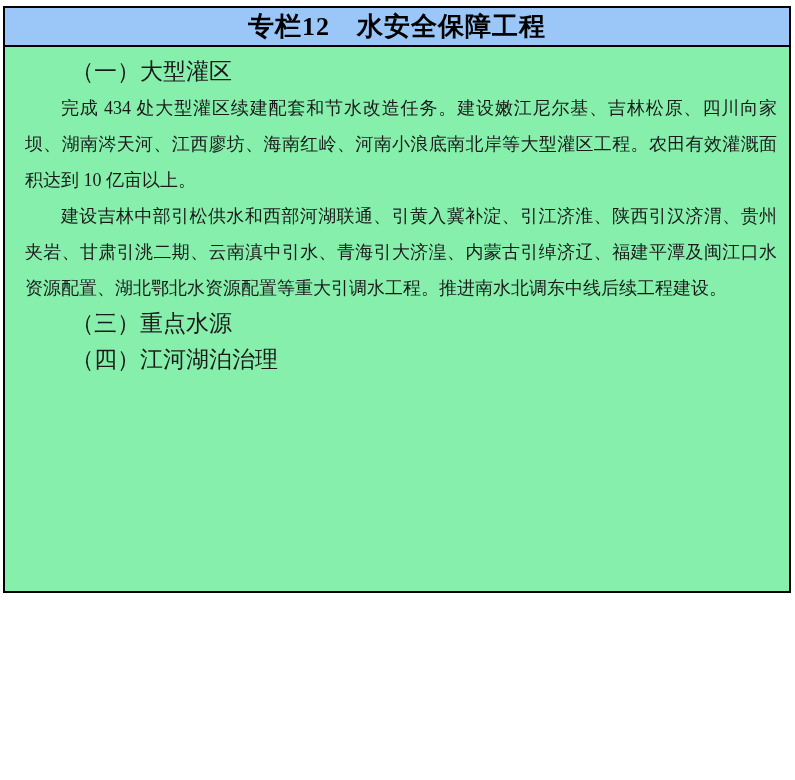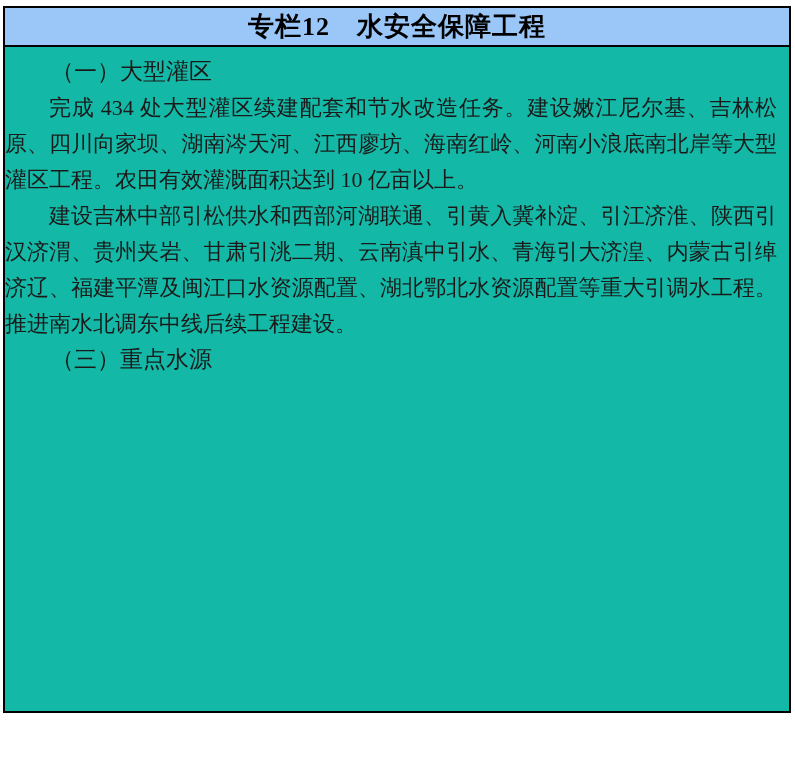--- a/index.html
+++ b/index.html
@@ -15,21 +15,21 @@
     font-family: "Liberation Serif", "DejaVu Serif", serif;
     color: #1a1a1a;
     overflow: hidden;
     box-sizing: border-box;
   }
   .panel {
     position: absolute;
     left: 3px;
     top: 6px;
     width: 788px;
-    height: 707px;
+    height: 587px;
     border: 2px solid #000000;
     box-sizing: border-box;
     display: flex;
     flex-direction: column;
   }
   .panel-header {
     background: #9ac6f8;
     border-bottom: 2px solid #000000;
     height: 37px;
     flex: 0 0 37px;
@@ -39,56 +39,57 @@
   }
   .panel-title {
     font-size: 26px;
     font-weight: bold;
     letter-spacing: 1px;
     color: #000000;
     line-height: 1;
     white-space: nowrap;
   }
   .panel-body {
-    background: #14b8a6;
+    background: #86efac;
     flex: 1 1 auto;
-    padding: 7px 12px 6px 0;
+    padding: 7px 12px 6px 20px;
     font-size: 23px;
     line-height: 36px;
     overflow: hidden;
   }
   .section-heading {
     margin: 0;
     text-indent: 2em;
     font-weight: normal;
     font-size: 23px;
     line-height: 36px;
   }
   .section-paragraph {
     margin: 0;
     text-indent: 2em;
     text-align: justify;
     text-justify: inter-character;
-    font-size: 22px;
+    font-size: 18px;
     line-height: 36px;
   }
 </style>
 </head>
 <body>
 
 <div class="page">
   <div class="panel">
     <div class="panel-header">
       <div class="panel-title">专栏12　水安全保障工程</div>
     </div>
     <div class="panel-body">
 
       <h3 class="section-heading">（一）大型灌区</h3>
       <p class="section-paragraph">完成 434 处大型灌区续建配套和节水改造任务。建设嫩江尼尔基、吉林松原、四川向家坝、湖南涔天河、江西廖坊、海南红岭、河南小浪底南北岸等大型灌区工程。农田有效灌溉面积达到 10 亿亩以上。</p>
 
       <p class="section-paragraph">建设吉林中部引松供水和西部河湖联通、引黄入冀补淀、引江济淮、陕西引汉济渭、贵州夹岩、甘肃引洮二期、云南滇中引水、青海引大济湟、内蒙古引绰济辽、福建平潭及闽江口水资源配置、湖北鄂北水资源配置等重大引调水工程。推进南水北调东中线后续工程建设。</p>
 
       <h3 class="section-heading">（三）重点水源</h3>
 
+      <h3 class="section-heading">（四）江河湖泊治理</h3>
 
     </div>
   </div>
 </div>
 
 </body></html>

